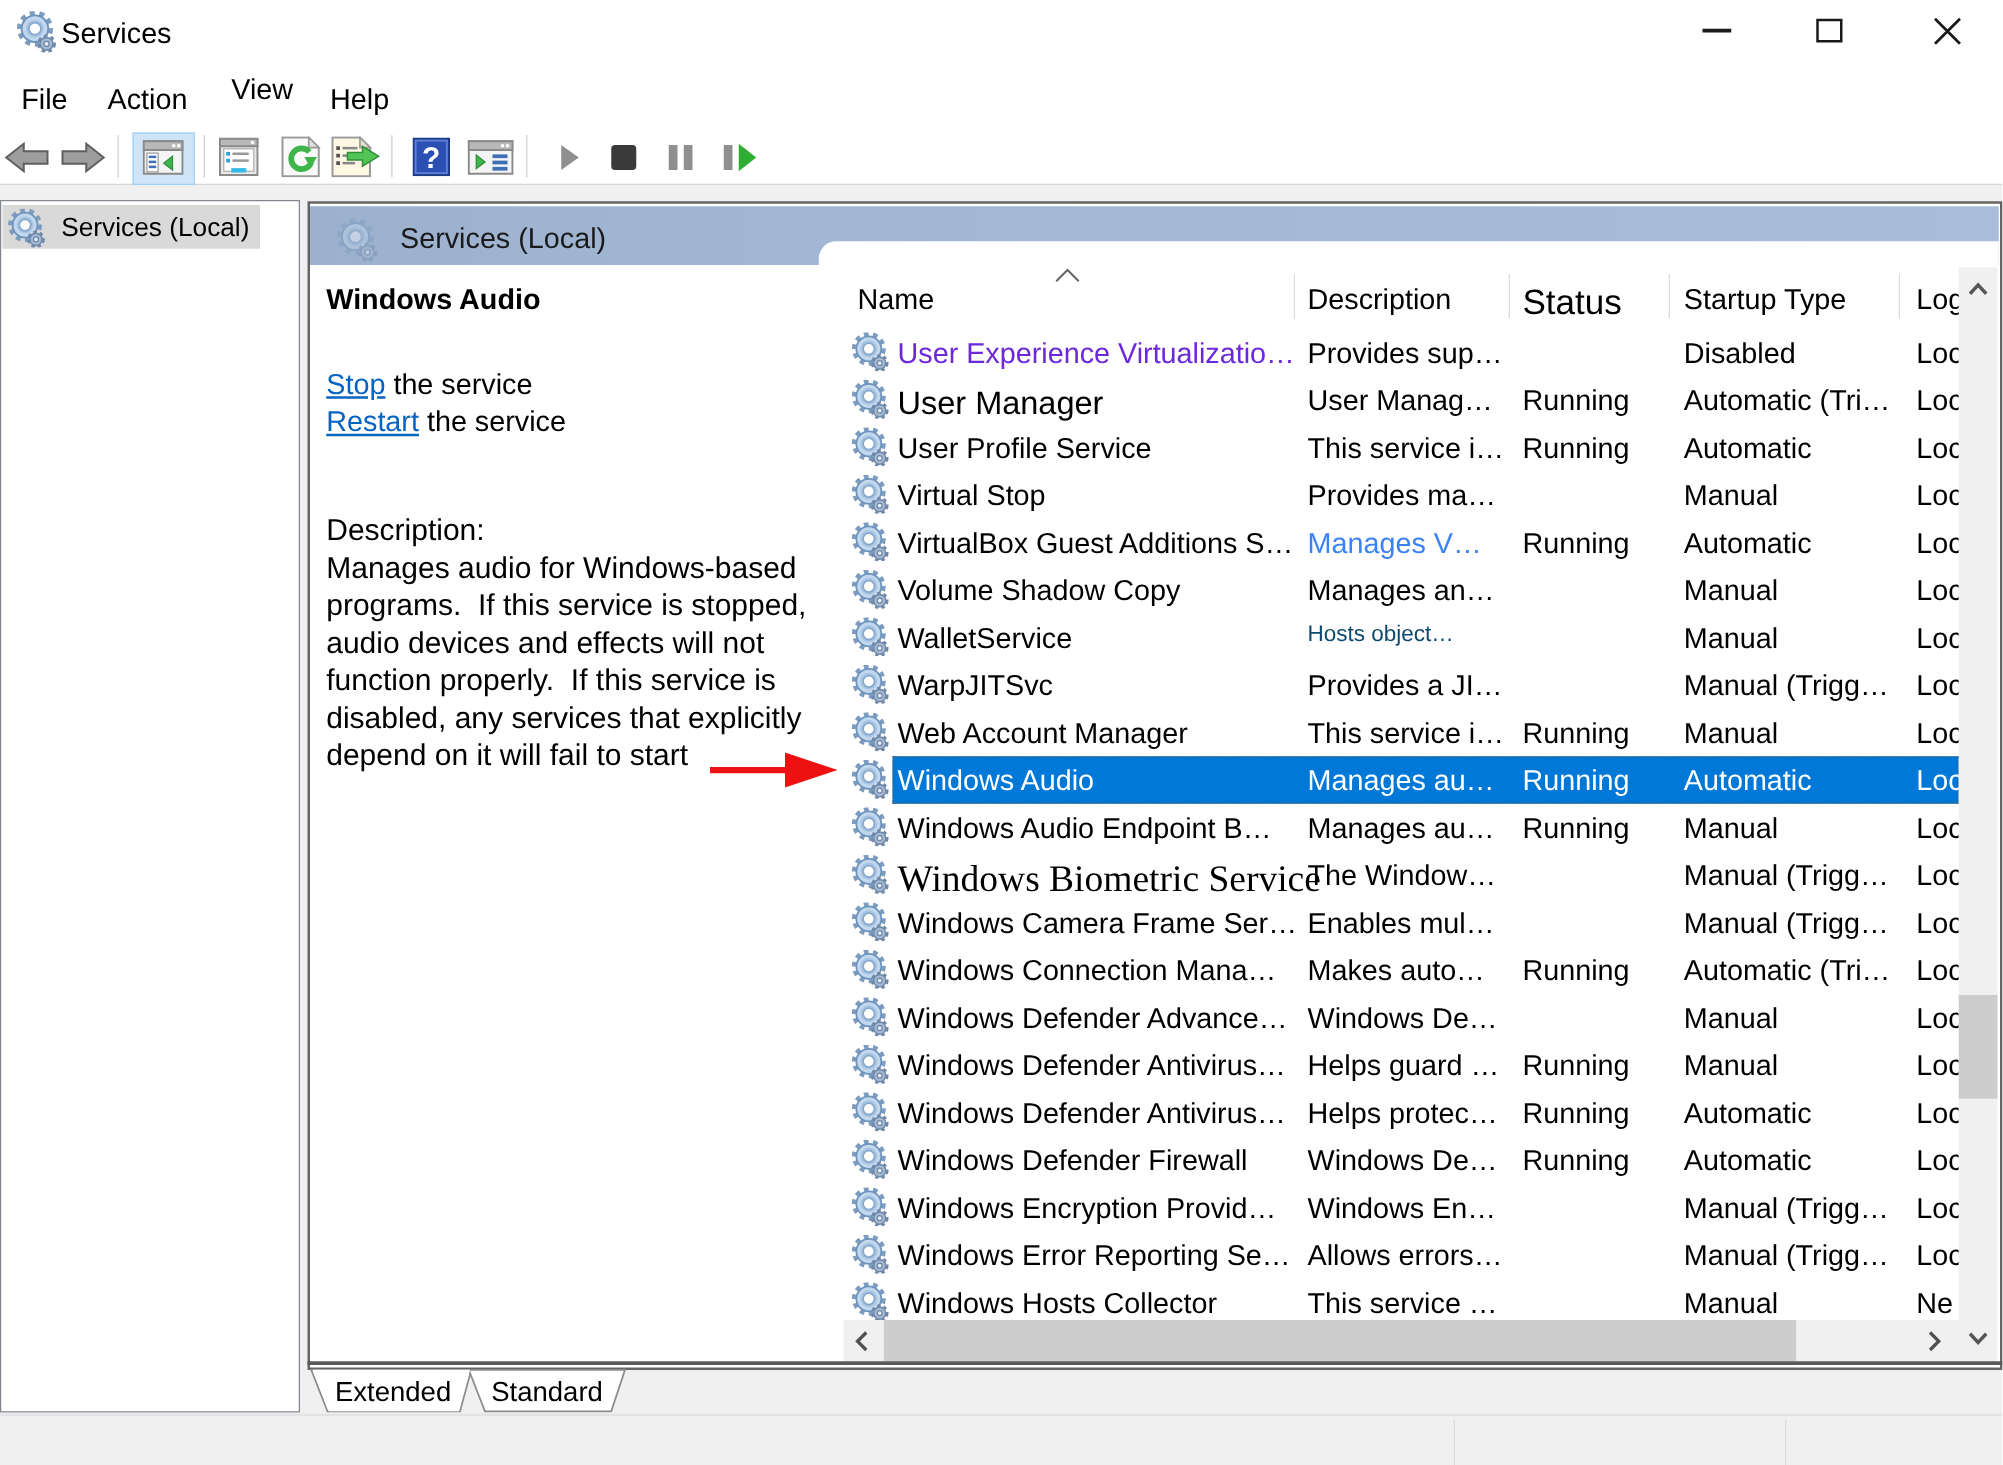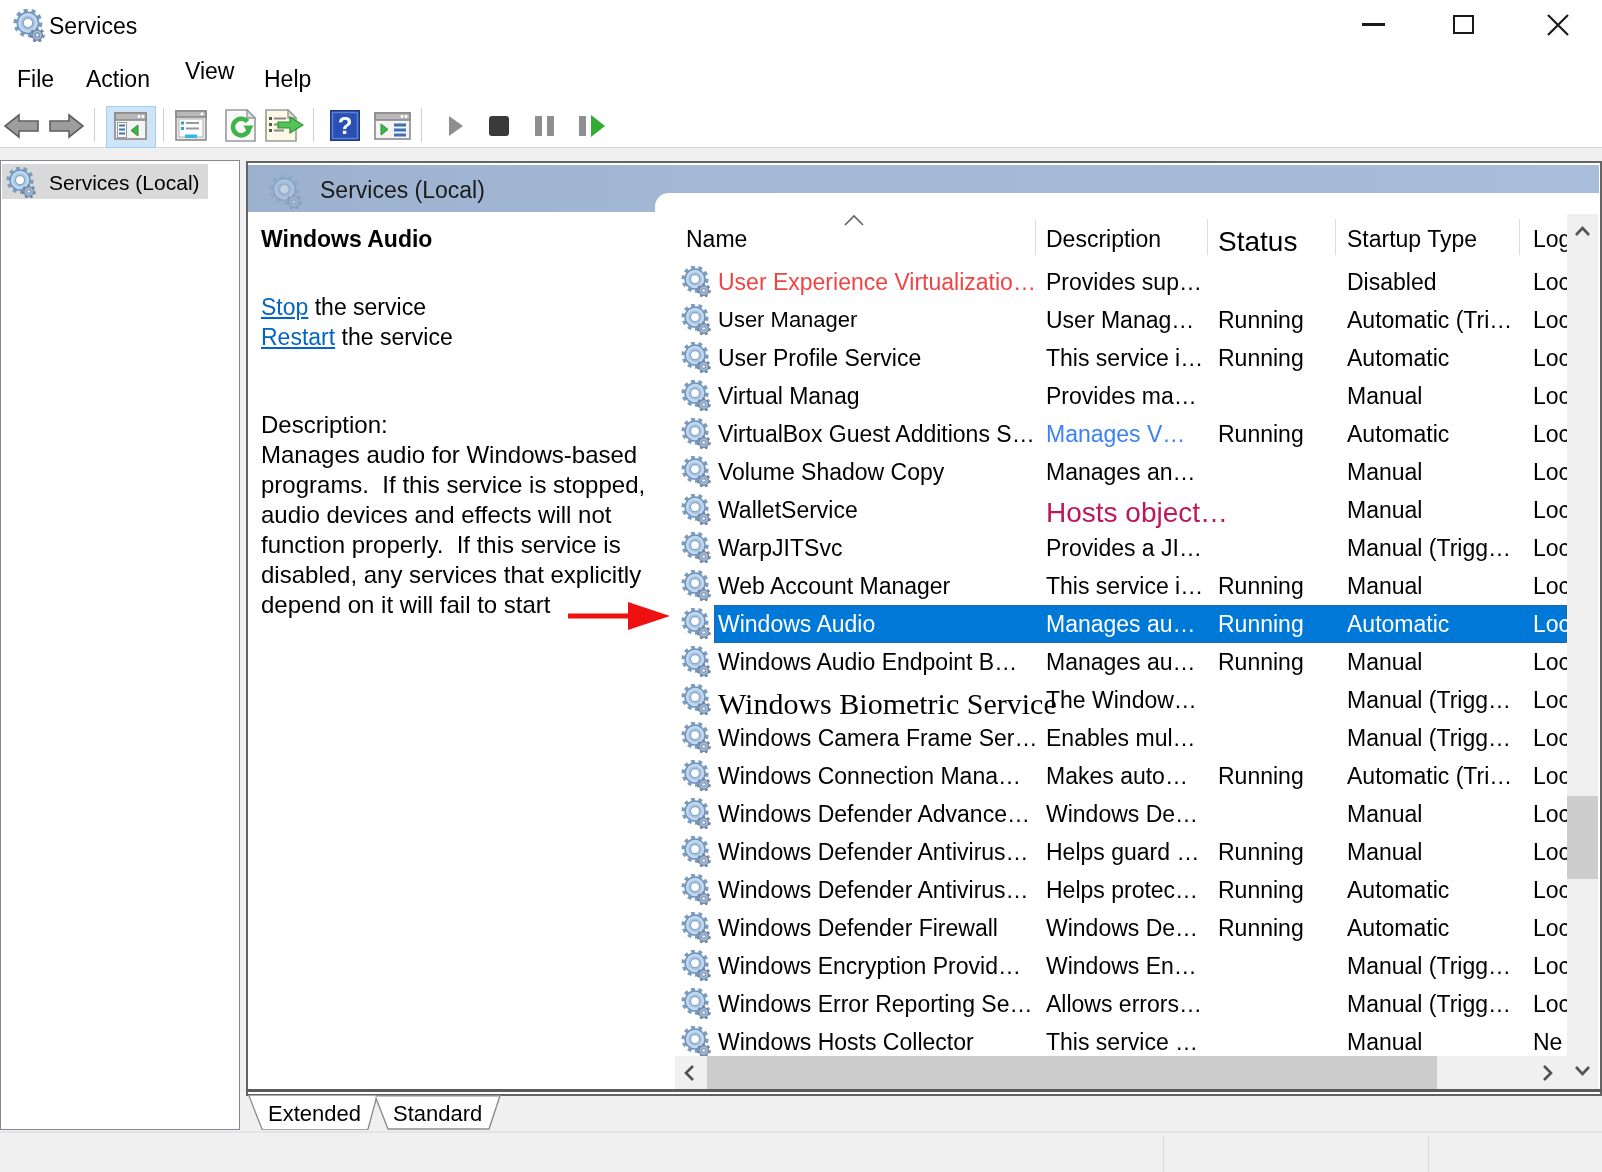--- a/index.html
+++ b/index.html
@@ -138,44 +138,44 @@
 <path d="M2 12 L11 3 L20 12" fill="none" stroke="#636363" stroke-width="1.6"></path>
   </svg>
 <div class="ab" style="left:1035px;top:219px;width:1px;height:36px;background:#dcdcdc;"></div>
 <div class="ab" style="left:1207px;top:219px;width:1px;height:36px;background:#dcdcdc;"></div>
 <div class="ab" style="left:1335px;top:219px;width:1px;height:36px;background:#dcdcdc;"></div>
 <div class="ab" style="left:1519px;top:219px;width:1px;height:36px;background:#dcdcdc;"></div>
 <div class="ab" style="left:655px;top:257px;width:912px;height:799px;overflow:hidden;">
 <svg style="position:absolute;left:26px;top:9.0px;" width="31" height="31" viewBox="0 0 32 32">
       <use href="#gear"></use>
     </svg>
-<div class="t" style="left:63px;top:11.5px;font-size:23px;color:#ef4444;">User Experience Virtualizatio…</div>
+<div class="t" style="left:63px;top:11.5px;font-size:23px;color:#6d28d9;">User Experience Virtualizatio…</div>
 <div class="t" style="left:391px;top:11.5px;font-size:23px;color:#000;">Provides sup…</div>
 <div class="t" style="left:692px;top:11.5px;font-size:23px;color:#000;">Disabled</div>
 <div class="t" style="left:878px;top:11.5px;font-size:23px;color:#000;">Loc</div>
 <svg style="position:absolute;left:26px;top:47.0px;" width="31" height="31" viewBox="0 0 32 32">
       <use href="#gear"></use>
     </svg>
-<div class="t" style="left:63px;top:49.5px;font-size:22px;color:#000;">User Manager</div>
+<div class="t" style="left:63px;top:49.5px;font-size:26px;color:#000;">User Manager</div>
 <div class="t" style="left:391px;top:49.5px;font-size:23px;color:#000;">User Manag…</div>
 <div class="t" style="left:563px;top:49.5px;font-size:23px;color:#000;">Running</div>
 <div class="t" style="left:692px;top:49.5px;font-size:23px;color:#000;">Automatic (Tri…</div>
 <div class="t" style="left:878px;top:49.5px;font-size:23px;color:#000;">Loc</div>
 <svg style="position:absolute;left:26px;top:85.0px;" width="31" height="31" viewBox="0 0 32 32">
       <use href="#gear"></use>
     </svg>
 <div class="t" style="left:63px;top:87.5px;font-size:23px;color:#000;">User Profile Service</div>
 <div class="t" style="left:391px;top:87.5px;font-size:23px;color:#000;">This service i…</div>
 <div class="t" style="left:563px;top:87.5px;font-size:23px;color:#000;">Running</div>
 <div class="t" style="left:692px;top:87.5px;font-size:23px;color:#000;">Automatic</div>
 <div class="t" style="left:878px;top:87.5px;font-size:23px;color:#000;">Loc</div>
 <svg style="position:absolute;left:26px;top:123.0px;" width="31" height="31" viewBox="0 0 32 32">
       <use href="#gear"></use>
     </svg>
-<div class="t" style="left:63px;top:125.5px;font-size:23px;color:#000;">Virtual Manag</div>
+<div class="t" style="left:63px;top:125.5px;font-size:23px;color:#000;">Virtual Stop</div>
 <div class="t" style="left:391px;top:125.5px;font-size:23px;color:#000;">Provides ma…</div>
 <div class="t" style="left:692px;top:125.5px;font-size:23px;color:#000;">Manual</div>
 <div class="t" style="left:878px;top:125.5px;font-size:23px;color:#000;">Loc</div>
 <svg style="position:absolute;left:26px;top:161.0px;" width="31" height="31" viewBox="0 0 32 32">
       <use href="#gear"></use>
     </svg>
 <div class="t" style="left:63px;top:163.5px;font-size:23px;color:#000;">VirtualBox Guest Additions S…</div>
 <div class="t" style="left:391px;top:163.5px;font-size:23px;color:#3b82f6;">Manages V…</div>
 <div class="t" style="left:563px;top:163.5px;font-size:23px;color:#000;">Running</div>
 <div class="t" style="left:692px;top:163.5px;font-size:23px;color:#000;">Automatic</div>
@@ -184,21 +184,21 @@
       <use href="#gear"></use>
     </svg>
 <div class="t" style="left:63px;top:201.5px;font-size:23px;color:#000;">Volume Shadow Copy</div>
 <div class="t" style="left:391px;top:201.5px;font-size:23px;color:#000;">Manages an…</div>
 <div class="t" style="left:692px;top:201.5px;font-size:23px;color:#000;">Manual</div>
 <div class="t" style="left:878px;top:201.5px;font-size:23px;color:#000;">Loc</div>
 <svg style="position:absolute;left:26px;top:237.0px;" width="31" height="31" viewBox="0 0 32 32">
       <use href="#gear"></use>
     </svg>
 <div class="t" style="left:63px;top:239.5px;font-size:23px;color:#000;">WalletService</div>
-<div class="t" style="left:391px;top:239.5px;font-size:28px;color:#be185d;">Hosts object…</div>
+<div class="t" style="left:391px;top:239.5px;font-size:18px;color:#0c4a6e;">Hosts object…</div>
 <div class="t" style="left:692px;top:239.5px;font-size:23px;color:#000;">Manual</div>
 <div class="t" style="left:878px;top:239.5px;font-size:23px;color:#000;">Loc</div>
 <svg style="position:absolute;left:26px;top:275.0px;" width="31" height="31" viewBox="0 0 32 32">
       <use href="#gear"></use>
     </svg>
 <div class="t" style="left:63px;top:277.5px;font-size:23px;color:#000;">WarpJITSvc</div>
 <div class="t" style="left:391px;top:277.5px;font-size:23px;color:#000;">Provides a JI…</div>
 <div class="t" style="left:692px;top:277.5px;font-size:23px;color:#000;">Manual (Trigg…</div>
 <div class="t" style="left:878px;top:277.5px;font-size:23px;color:#000;">Loc</div>
 <svg style="position:absolute;left:26px;top:313.0px;" width="31" height="31" viewBox="0 0 32 32">

